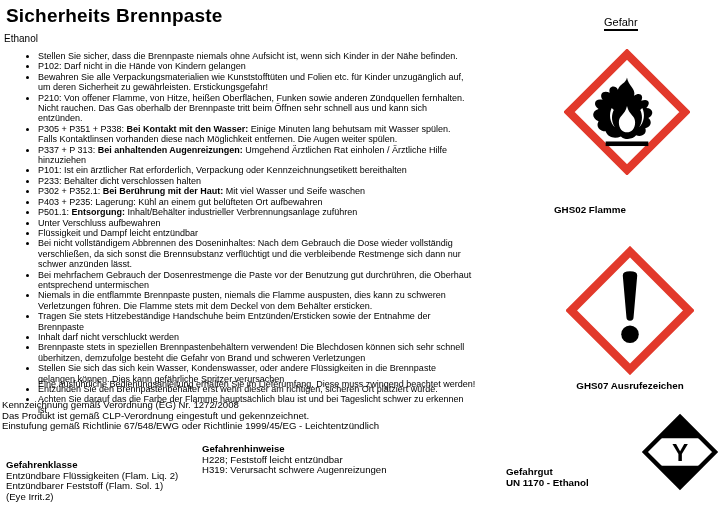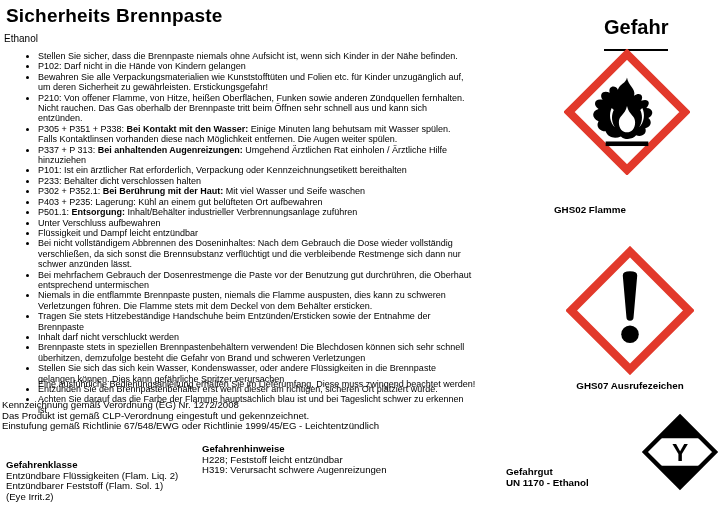--- a/index.html
+++ b/index.html
@@ -19,21 +19,21 @@
 
   .regulation { left:2px; top:400px; width:470px; font-size:9.6px; line-height:10.6px; }
 
   .hazard-col { top:444px; font-size:9.6px; line-height:10.6px; }
   .hazard-class-col { left:6px; width:195px;margin-top:16px; }
   .hazard-statements-col { left:202px; width:270px; }
   .col-heading { font-weight:bold; }
 
   .cursor { display:inline-block; width:1px; height:10px; background:#000; vertical-align:-1px; margin-left:1px; }
 
-  .signal-word { left:604px; top:16px; font-size:20px; font-weight:bold; border-bottom:2px solid #000; padding-bottom:10px; }
+  .signal-word { left:604px; top:16px; font-size:11px; font-weight:normal; border-bottom:2px solid #000; padding-bottom:1px; }
 
   .ghs02-box { left:564px; top:49px; width:126px; height:126px; }
   .ghs02-label { left:554px; top:204px; width:146px; text-align:left; font-size:9.8px; font-weight:bold; }
   .ghs07-box { left:566px; top:246px; width:128px; height:129px; }
   .ghs07-label { left:545px; top:380px; width:170px; text-align:center; font-size:9.8px; font-weight:bold; }
 
   .dg-text { left:506px; top:466px; font-size:9.8px; font-weight:bold; line-height:11px; }
   .lq-box { left:641px; top:413px; width:78px; height:78px; }
 
   svg { display:block; width:100%; height:100%; }

